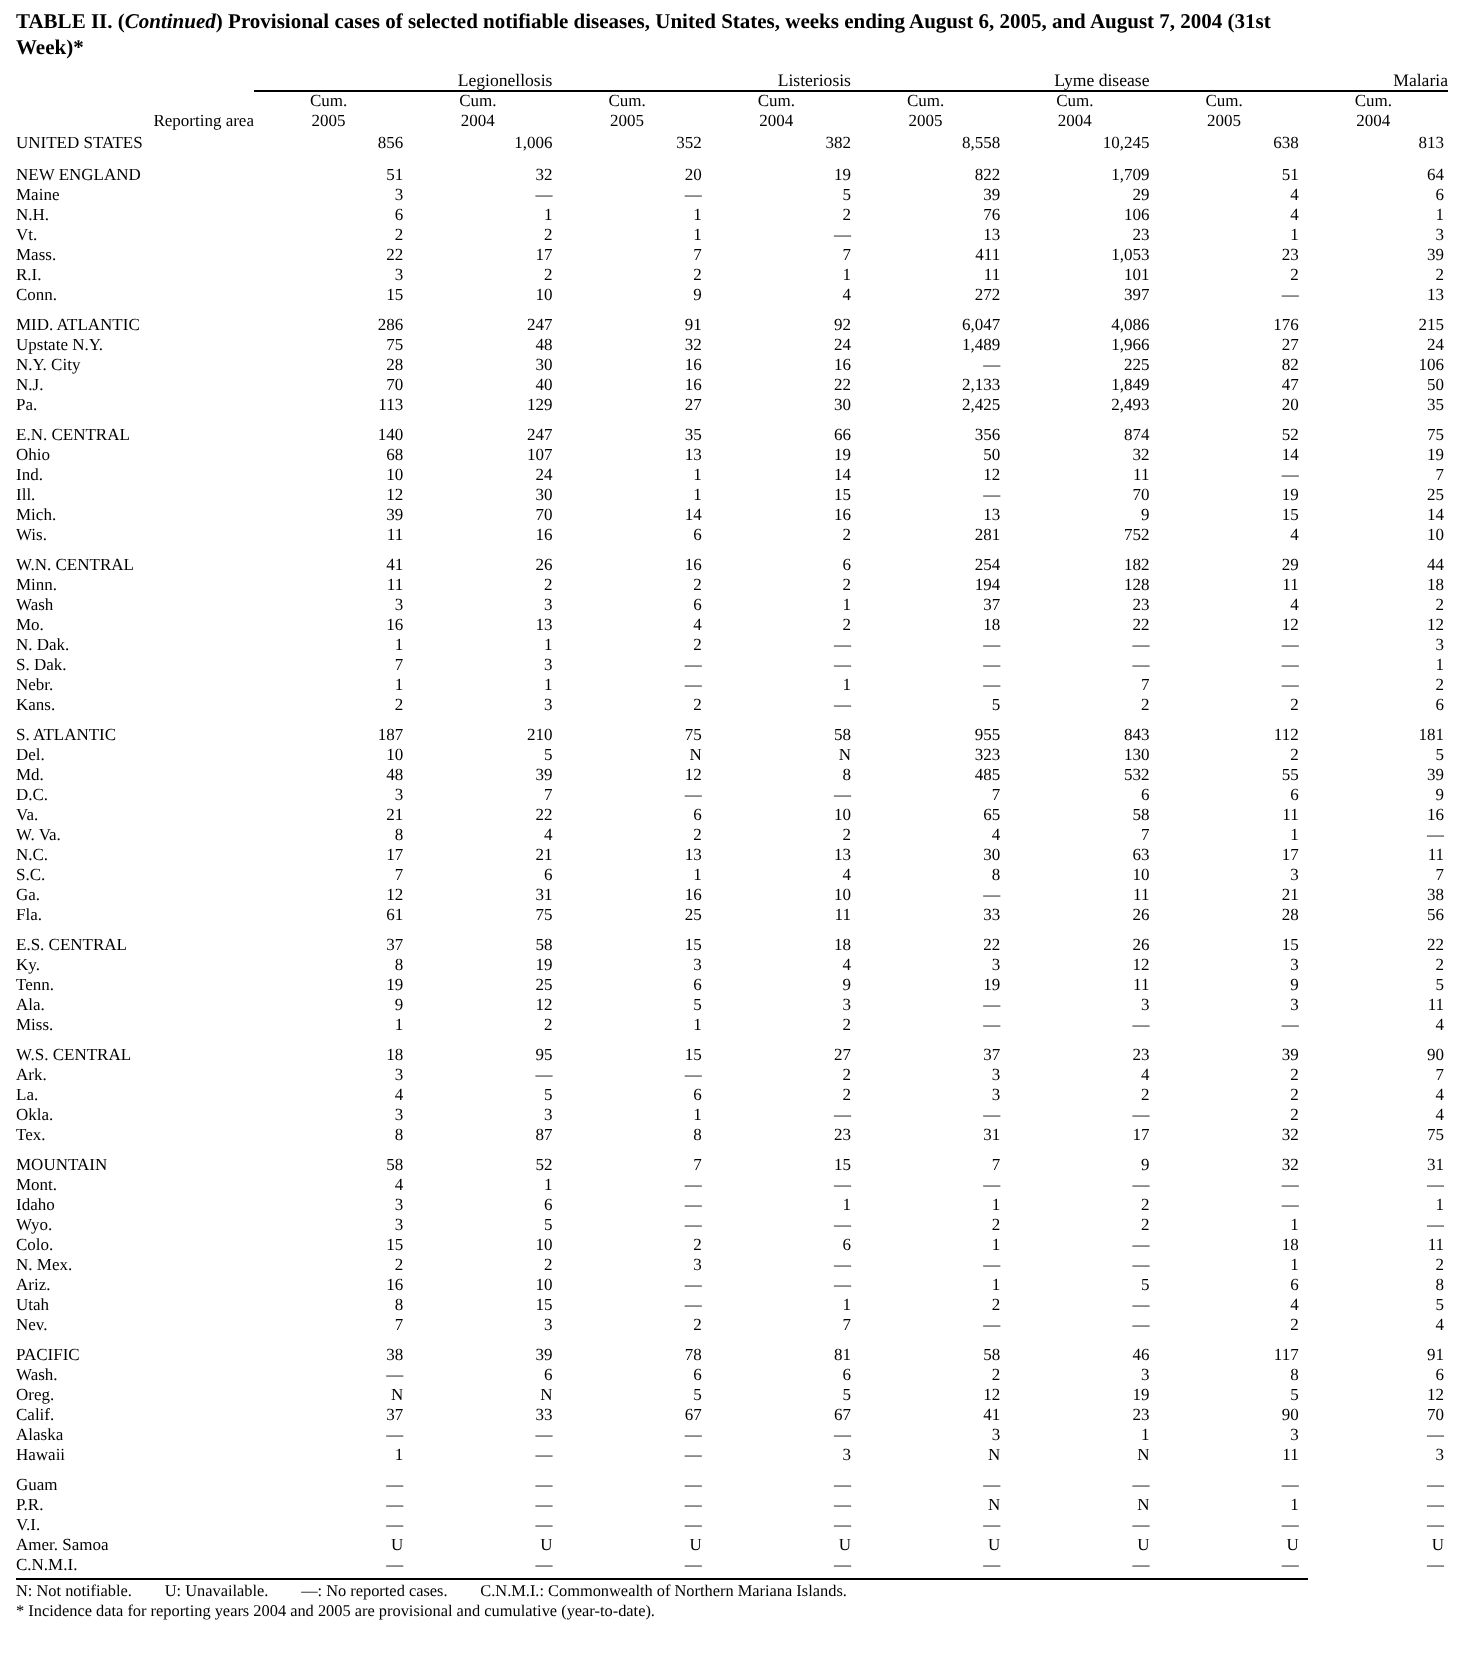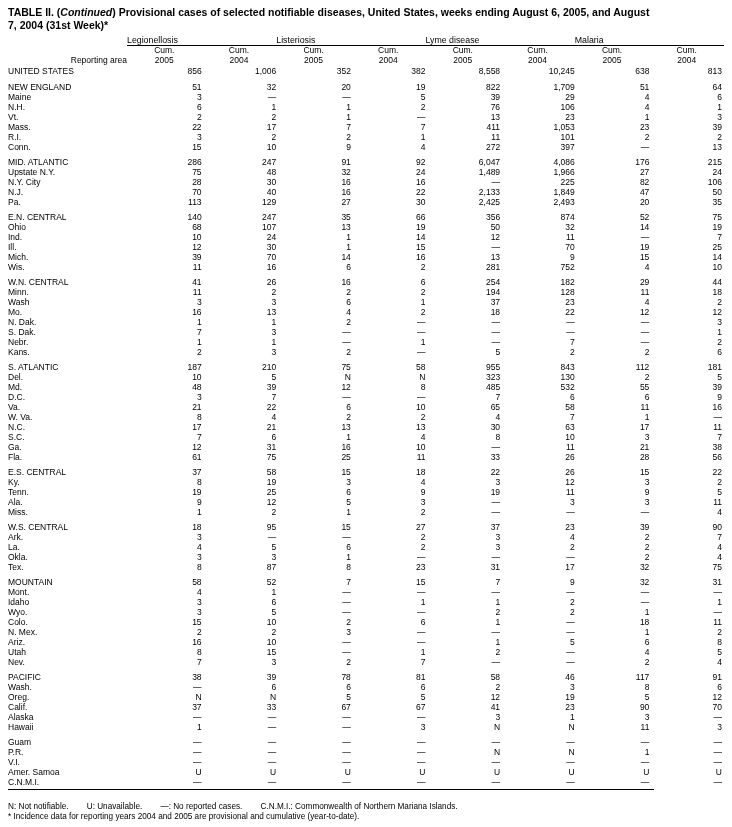--- a/index.html
+++ b/index.html
@@ -2,21 +2,21 @@
 <html><head>
 <meta charset="utf-8">
 <style>
   html,body{margin:0;padding:0;background:#ffffff;}
   body{
     width:732px;
     font-family:"Liberation Sans", sans-serif;
     color:#000;
     -webkit-font-smoothing:antialiased;
   }
-  .page{width:662px;box-sizing:border-box;padding:6px 8px 4px 8px;}
+  .page{width:662px;box-sizing:border-box;padding:6px 8px 4px 8px;font-family:Liberation Serif, serif;}
 
   .title{
     font-size:10.5px;
     font-weight:bold;
     line-height:12.5px;
     margin:0 0 4px 0;
   }
   .title .ital{font-style:italic;}
 
   table.main{
@@ -25,21 +25,21 @@
     font-size:8.5px;
     line-height:10px;
   }
   table.main td,table.main th{
     padding:0;
     vertical-align:bottom;
     font-weight:normal;
   }
 
   th.dis{
-    text-align:left;
+    text-align:right;
     font-weight:bold;
     font-size:8.8px;
     padding:1px 0 1px 0;
     border-bottom:0.8px solid #000;
   }
   th.blank{border-bottom:none;}
 
   th.sub{
     text-align:center;
     font-weight:bold;
@@ -73,21 +73,21 @@
 
   .colw-area{width:118px;}
   .colw-n{width:74px;}
 
   .footer{
     font-size:8.2px;
     line-height:10px;
     margin-top:2px;
   }
   .footer .row1{white-space:pre;}
-  .foot-sep{border-top:0.8px solid #000;margin-top:0;padding-top:12px;}
+  .foot-sep{border-top:0.8px solid #000;margin-top:0;padding-top:1px;}
 </style>
 </head>
 <body>
 
 <div class="page">
 
   <div class="title">
     <span>TABLE II. (</span><span class="ital">Continued</span><span>) Provisional cases of selected notifiable diseases, United States, weeks ending August 6, 2005, and August 7, 2004 (31st Week)*</span>
   </div>
 

